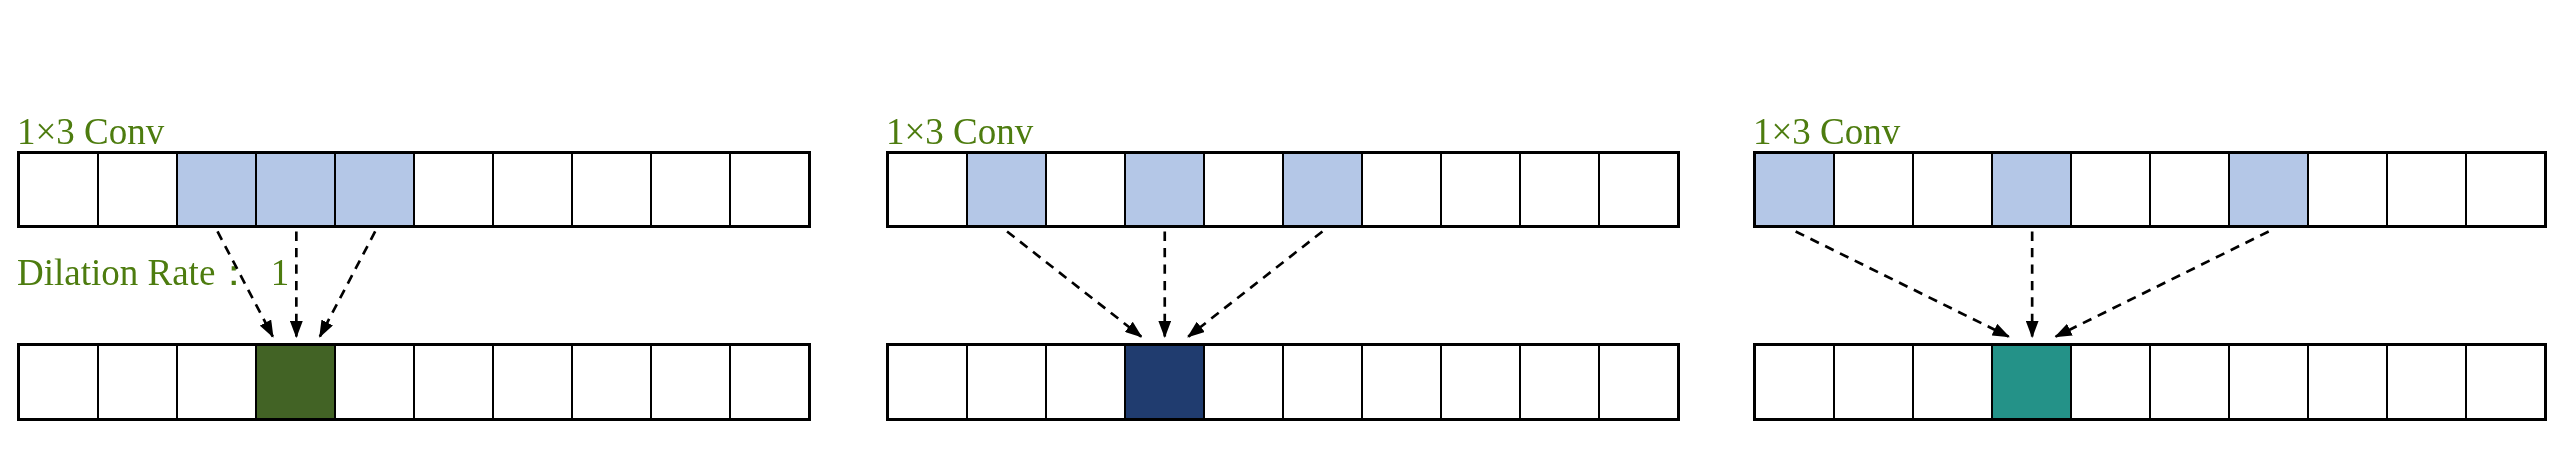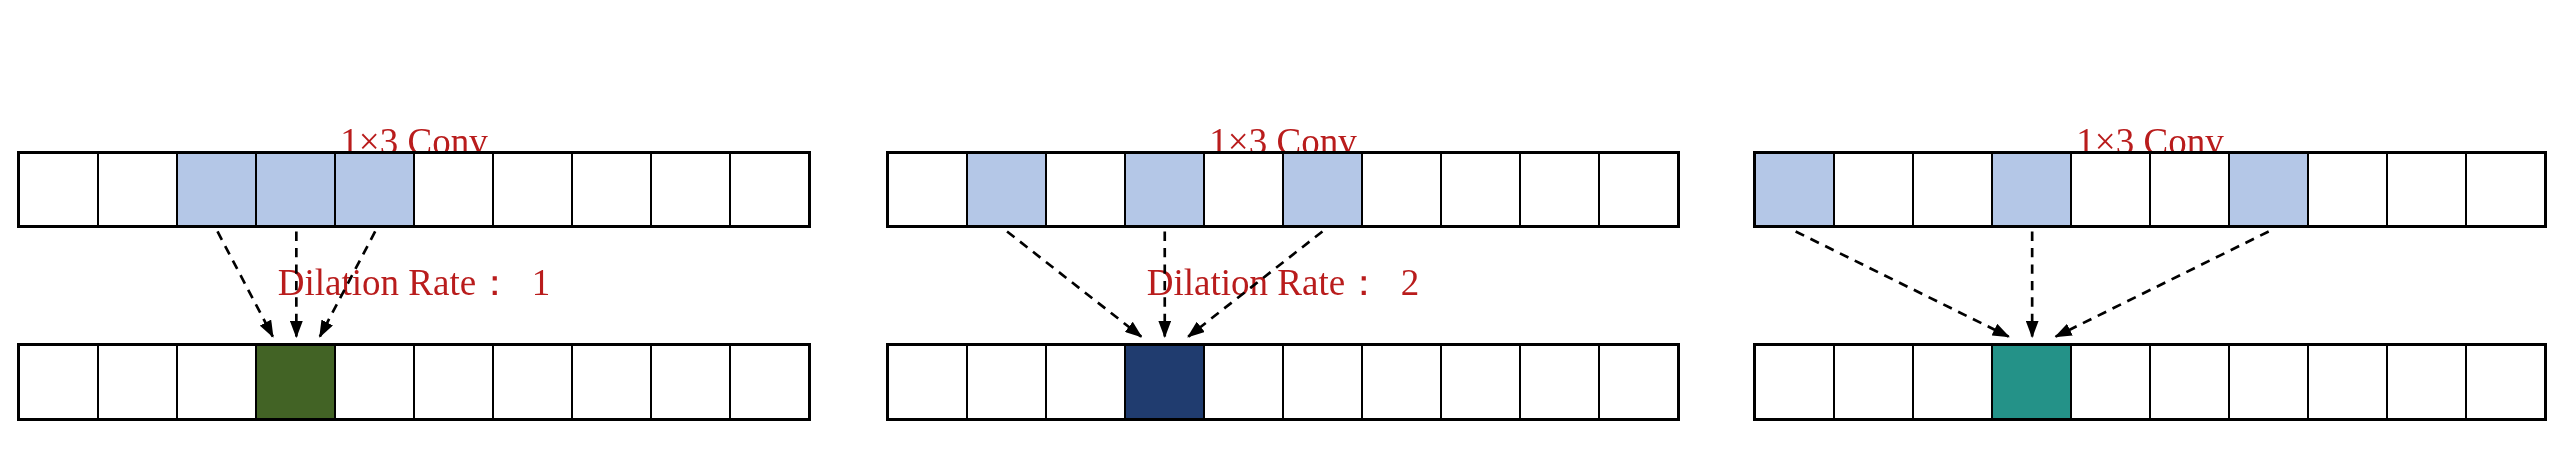--- a/index.html
+++ b/index.html
@@ -22,23 +22,22 @@
     top: 0;
     width: 859px;
     height: 457px;
   }
   #panel-0 { left: 0; }
   #panel-1 { left: 859px; }
   #panel-2 { left: 1717px; }
 
   .title {
     position: absolute;
-    top: 24px;
-    text-align: center;
-    color: #b91c1c;
+    top: 14px;
+    color: #4d7c0f;
     font-size: 37px;
     line-height: 47px;
     white-space: pre;
   }
   #panel-0 .title { left: 17px; width: 794px; }
   #panel-1 .title { left: 27px; width: 794px; }
   #panel-2 .title { left: 36px; width: 794px; }
 
   .row {
     position: absolute;
@@ -112,21 +111,20 @@
         <div class="cell" style="background: rgb(255, 255, 255);"></div>
         <div class="cell" style="background: rgb(255, 255, 255);"></div>
         <div class="cell" style="background: rgb(255, 255, 255);"></div>
         <div class="cell" style="background: rgb(255, 255, 255);"></div>
       </div>
   </div>
 
   <div class="panel" id="panel-1">
     <div class="title">
       <div>1×3 Conv</div>
-      <div>Dilation Rate：  2</div>
     </div>
     <div class="row top-row">
         <div class="cell" style="background: rgb(255, 255, 255);"></div>
         <div class="cell" style="background: rgb(180, 199, 231);"></div>
         <div class="cell" style="background: rgb(255, 255, 255);"></div>
         <div class="cell" style="background: rgb(180, 199, 231);"></div>
         <div class="cell" style="background: rgb(255, 255, 255);"></div>
         <div class="cell" style="background: rgb(180, 199, 231);"></div>
         <div class="cell" style="background: rgb(255, 255, 255);"></div>
         <div class="cell" style="background: rgb(255, 255, 255);"></div>

